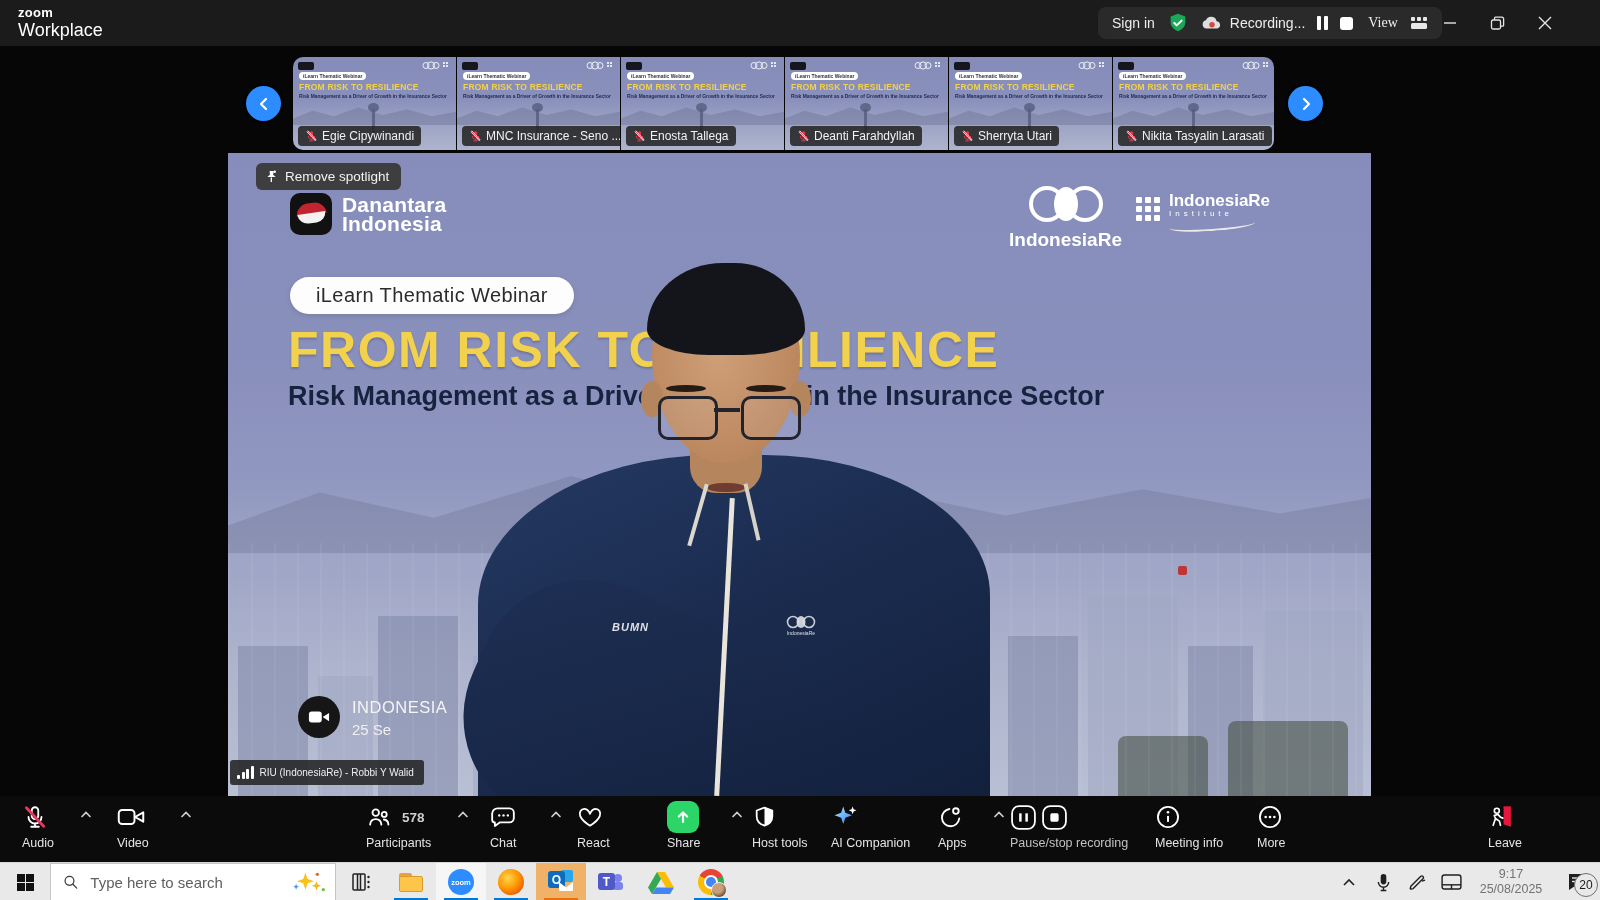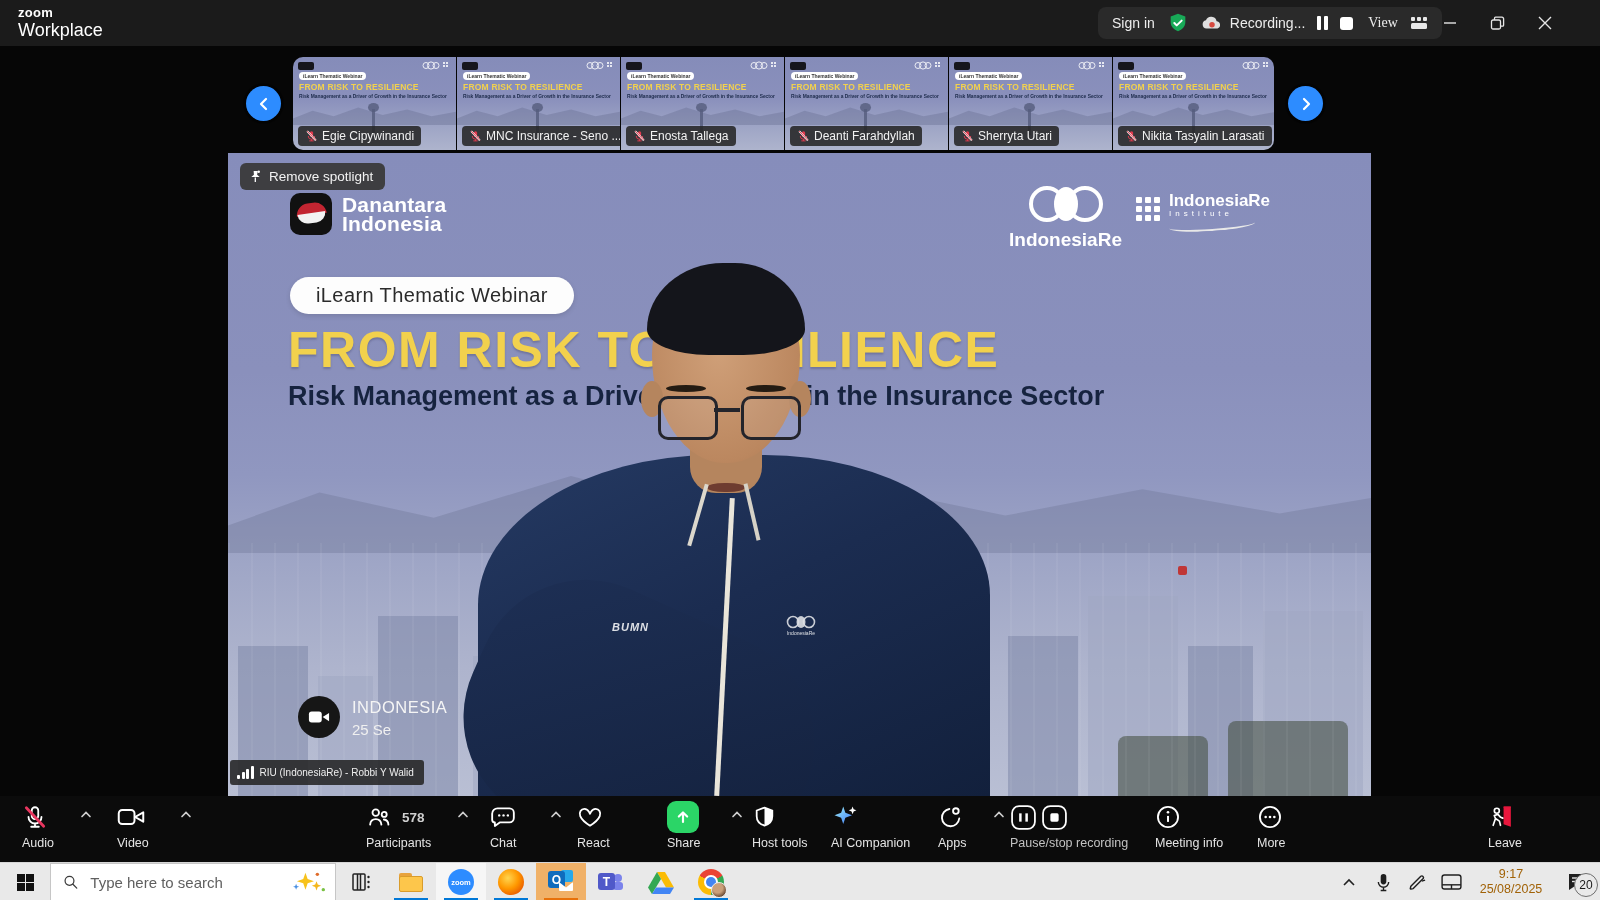--- a/index.html
+++ b/index.html
@@ -35,21 +35,21 @@
   
   #video{left:228px;top:153px;width:1143px;height:643px;overflow:hidden;background:linear-gradient(180deg,#868dbb 0%,#8a90bc 34%,#9097c0 50%,#9fa6c6 64%,#aeb4cd 80%,#b9bfd4 100%);}
   .mountains{left:0;top:290px;width:1143px;height:110px;background:rgba(112,120,153,.40);clip-path:polygon(0 75%,8% 45%,18% 68%,30% 30%,42% 62%,55% 38%,68% 66%,80% 42%,92% 64%,100% 50%,100% 100%,0 100%);}
   .city{left:0;top:390px;width:1143px;height:253px;}
   .bld{position:absolute;bottom:0;background:rgba(128,137,170,.55);}
   .bld.light{background:rgba(160,168,195,.55);}
   .citytex{position:absolute;inset:0;background:repeating-linear-gradient(90deg,rgba(255,255,255,.10) 0 2px,transparent 2px 23px);opacity:.5;}
   .tree{position:absolute;bottom:0;background:rgba(64,74,58,.55);border-radius:8px 8px 0 0;}
   .flag{left:950px;top:413px;width:9px;height:9px;background:#c03636;border-radius:2px;}
 
-  .remove-pill{left:12px;top:10px;height:27px;background:rgba(58,58,58,.95);border-radius:6px;display:flex;align-items:center;gap:7px;padding:0 12px 0 9px;}
+  .remove-pill{left:28px;top:10px;height:27px;background:rgba(58,58,58,.95);border-radius:6px;display:flex;align-items:center;gap:7px;padding:0 12px 0 9px;}
   .remove-pill span{color:#f2f2f2;font-size:13.5px;}
 
   .danantara{left:62px;top:40px;display:flex;gap:10px;align-items:center;}
   .dan-mark{width:42px;height:42px;background:#111;border-radius:10px;position:relative;overflow:hidden;}
   .dan-mark i{position:absolute;left:6px;top:10px;width:30px;height:12px;background:#c22531;border-radius:12px 12px 0 0;transform:rotate(-8deg);}
   .dan-mark u{position:absolute;left:8px;top:20px;width:28px;height:10px;background:#f2f2f2;border-radius:0 0 12px 12px;transform:rotate(-8deg);}
   .dan-text{color:#fff;font-size:21px;font-weight:800;line-height:19px;letter-spacing:.2px;}
 
   .ire-logo{left:775px;top:28px;width:125px;text-align:center;}
   .ire-circles{display:flex;justify-content:center;align-items:center;height:46px;}
@@ -127,21 +127,21 @@
   .tms{position:relative;width:26px;height:24px;}
   .tms .sq{position:absolute;left:0;top:3px;width:17px;height:17px;background:#5059c9;border-radius:3px;color:#fff;font-size:12px;font-weight:700;display:flex;align-items:center;justify-content:center;}
   .tms .p1{position:absolute;left:16px;top:4px;width:8px;height:8px;background:#7b83eb;border-radius:50%;}
   .tms .p2{position:absolute;left:15px;top:12px;width:10px;height:8px;background:#7b83eb;border-radius:3px;}
   .chrome{position:relative;width:26px;height:26px;border-radius:50%;background:conic-gradient(from -60deg,#ea4335 0 120deg,#34a853 120deg 240deg,#fbbc05 240deg 360deg);}
   .chrome .wht{position:absolute;left:6px;top:6px;width:14px;height:14px;background:#fff;border-radius:50%;}
   .chrome .blu{position:absolute;left:8px;top:8px;width:10px;height:10px;background:#4285f4;border-radius:50%;}
   .chrome .av{position:absolute;left:13px;top:13px;width:14px;height:14px;background:radial-gradient(circle at 40% 35%,#caa07a 0 40%,#6b4a33 75%);border-radius:50%;border:1px solid #e9e9e9;}
   .tray{margin-left:auto;display:flex;align-items:center;height:38px;}
   .trayic{width:34px;height:38px;display:flex;align-items:center;justify-content:center;}
-  .clock{width:86px;text-align:center;color:#a16207;font-size:12.5px;line-height:15px;}
+  .clock{width:86px;text-align:center;color:#737373;font-size:12.5px;line-height:15px;}
   .notif{position:relative;width:46px;height:38px;display:flex;align-items:center;justify-content:center;}
   .notif .bdg{position:absolute;right:2px;bottom:4px;width:22px;height:22px;border-radius:50%;border:1.5px solid #6f6f6f;background:#e9e9e9;color:#1a1a1a;font-size:12px;display:flex;align-items:center;justify-content:center;text-align:center;}
 </style>
 </head>
 <body>
 
 <div id="stage">
 
   <div class="abs" id="titlebar">
     <div class="abs zlogo">

